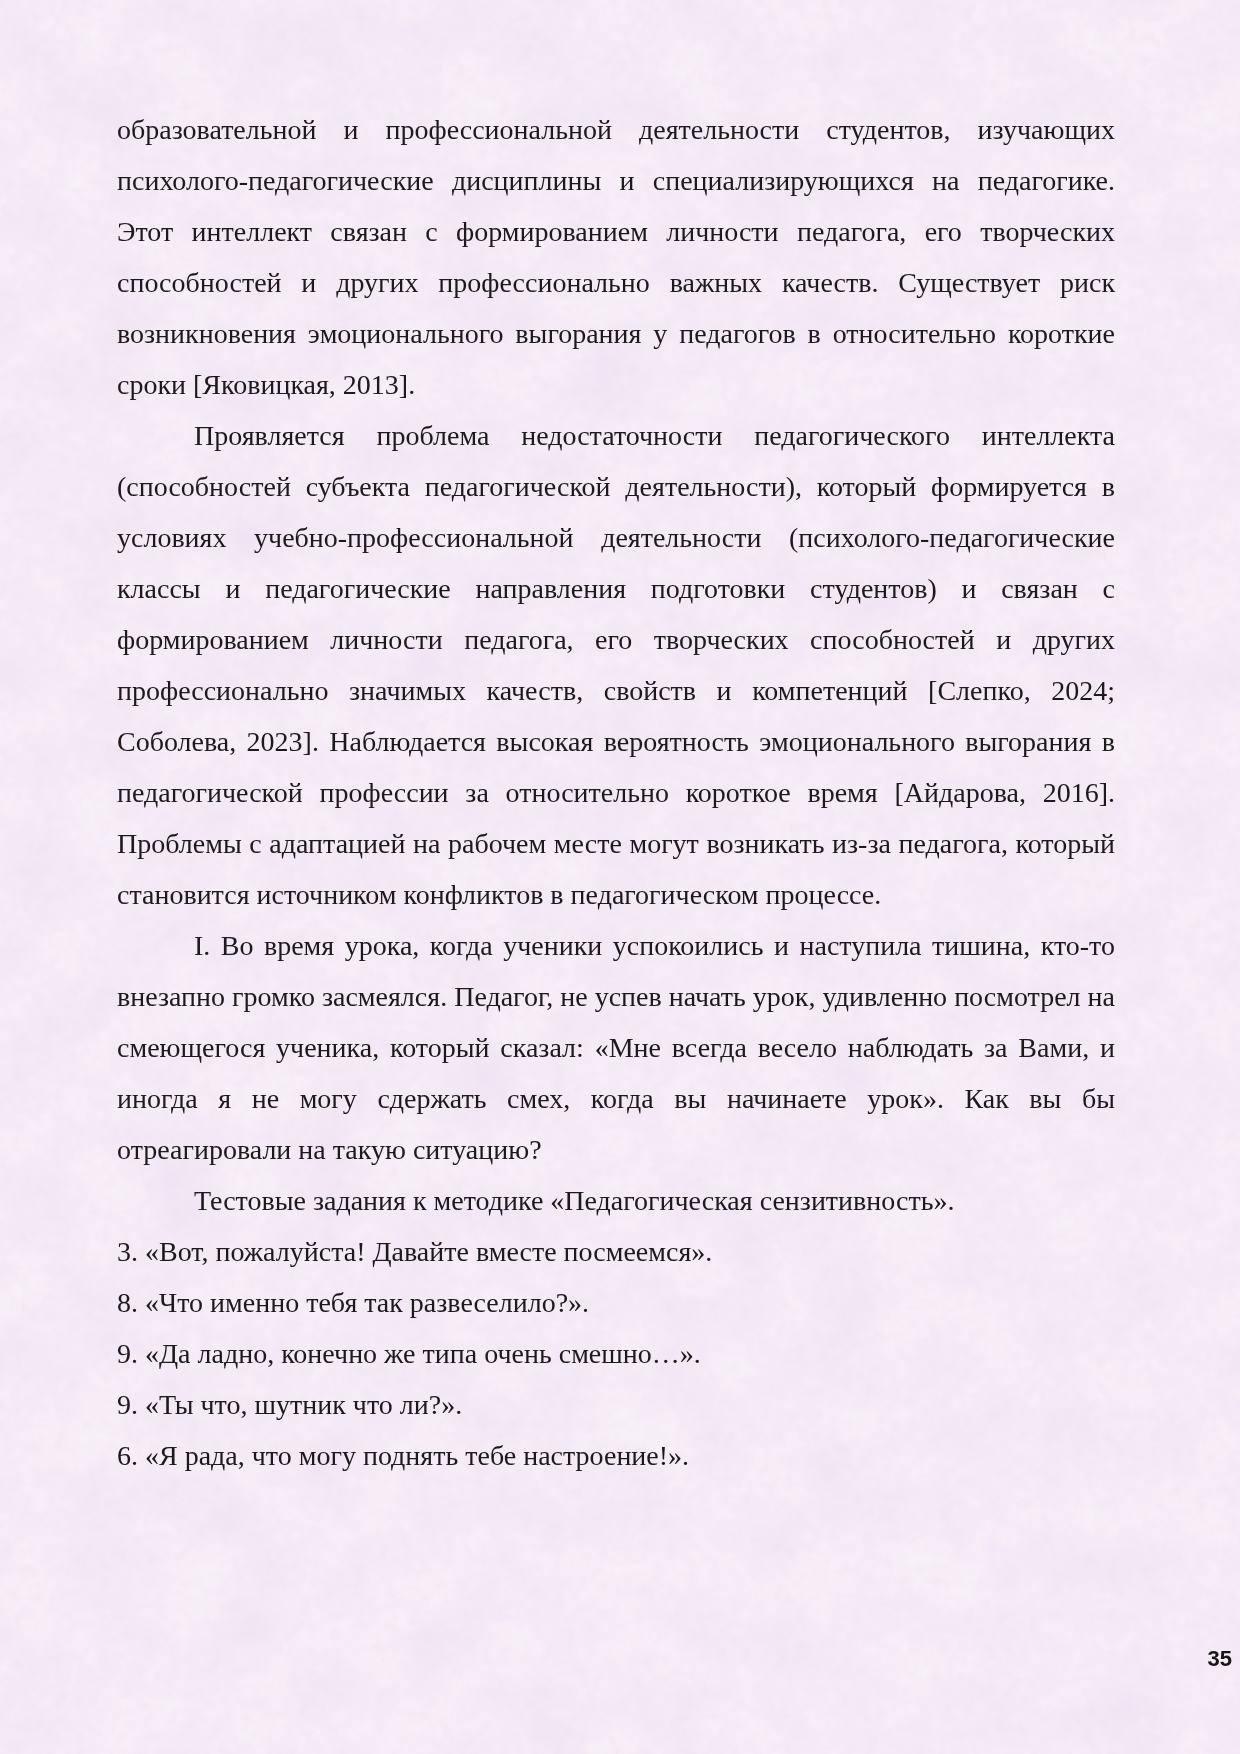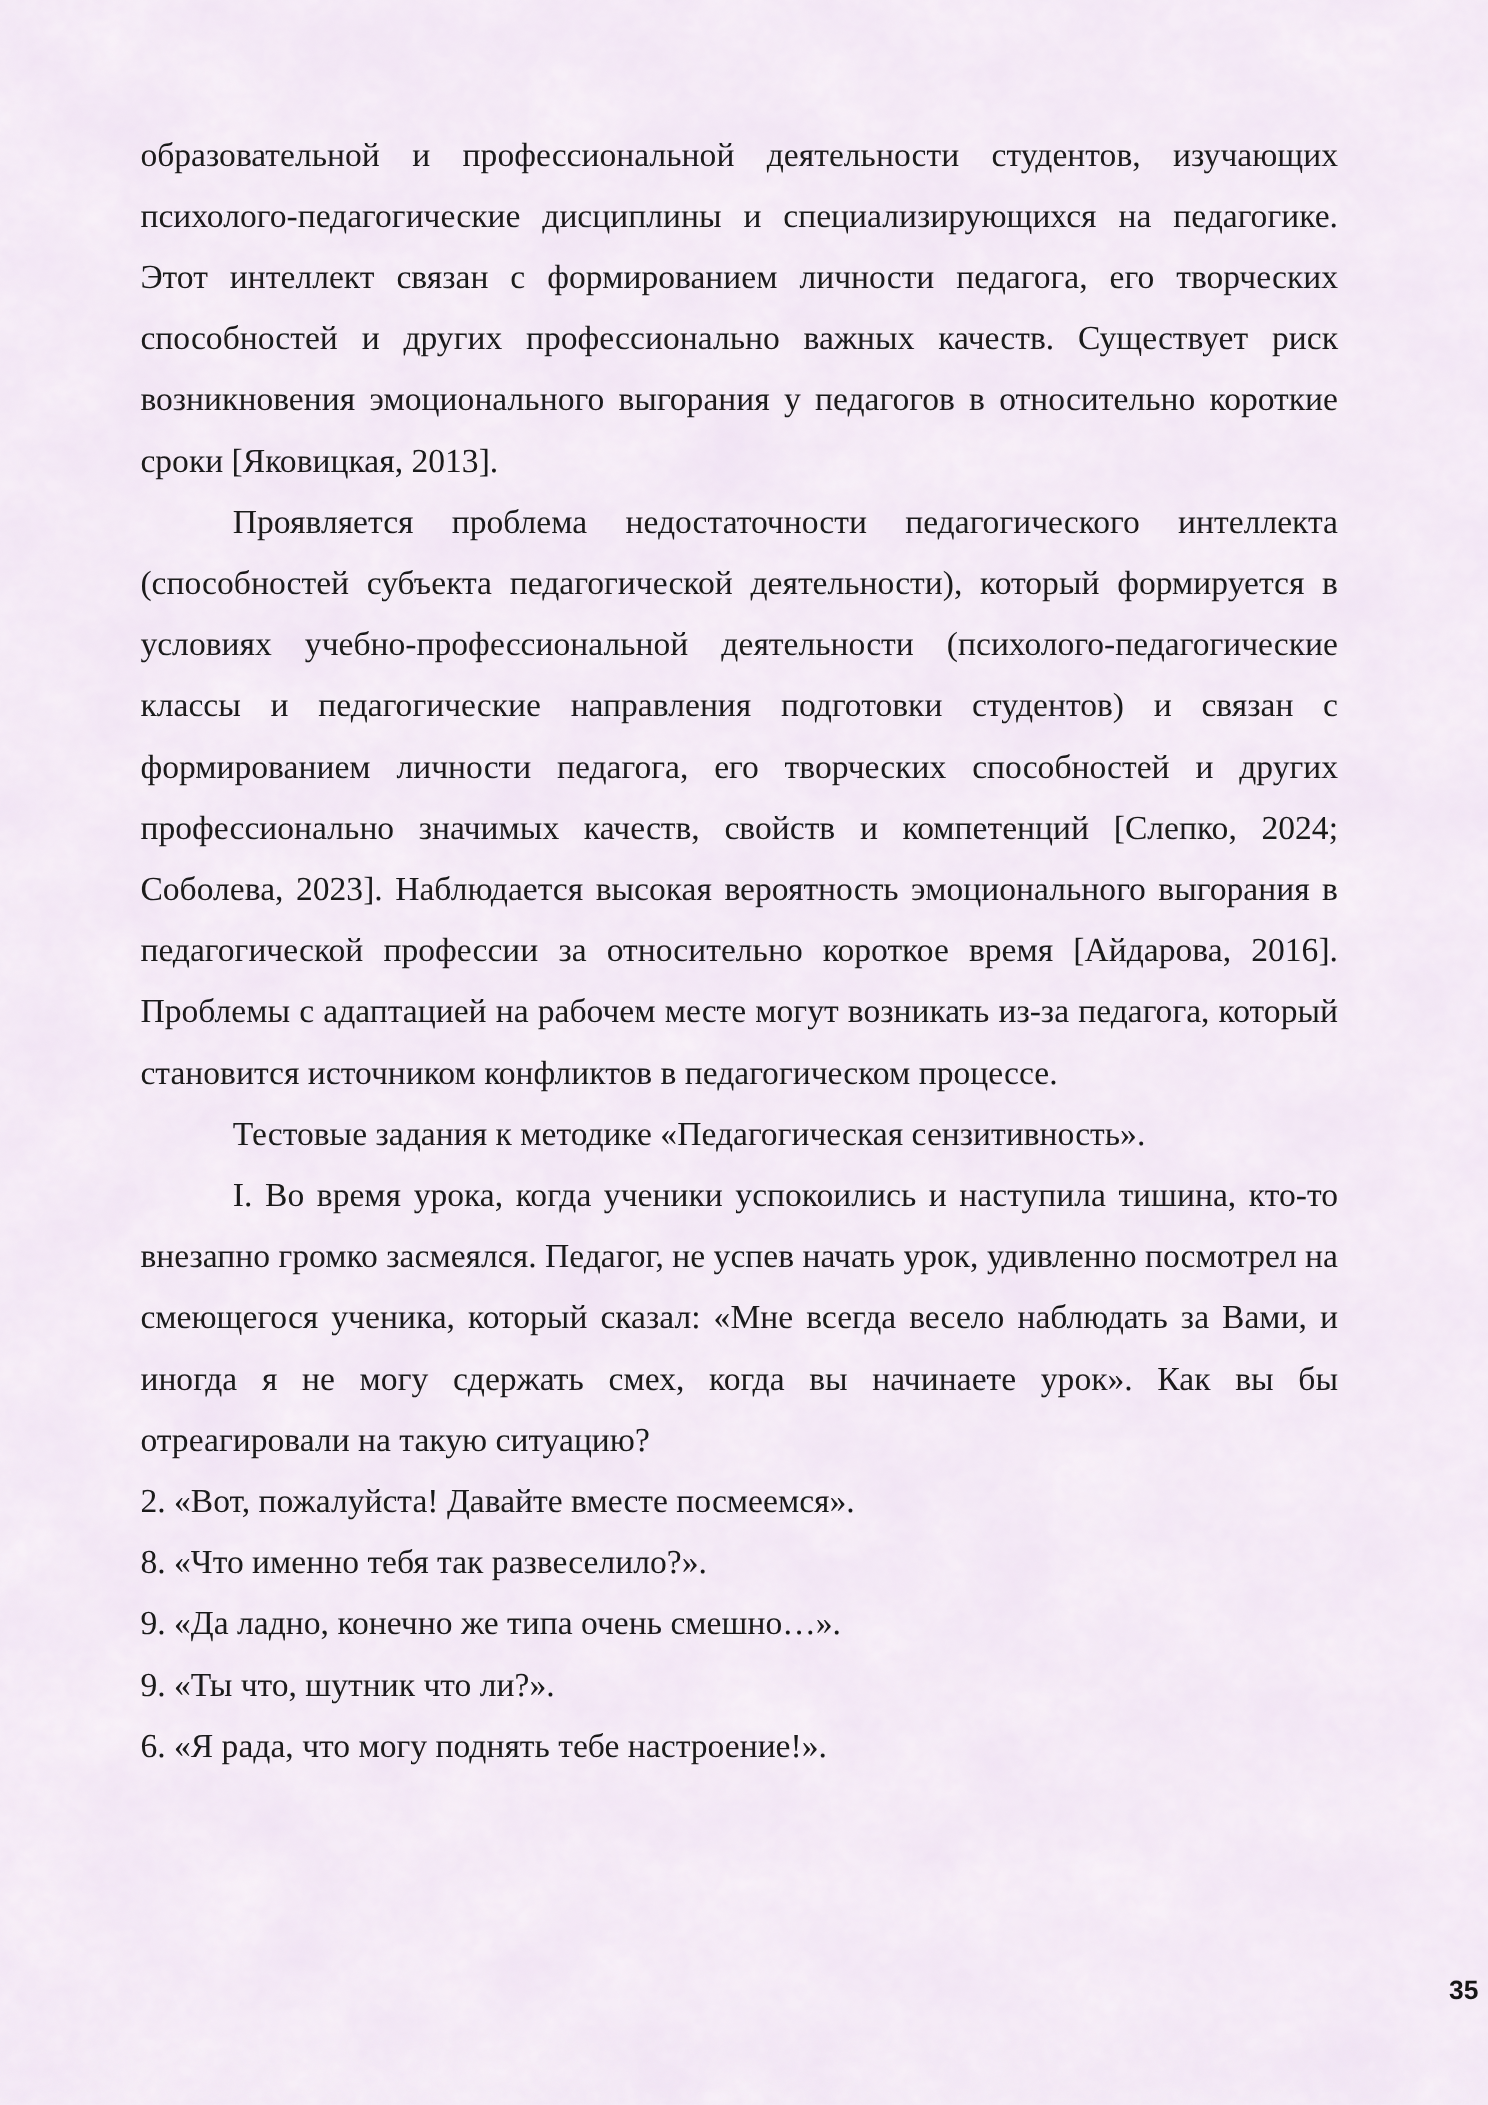--- a/index.html
+++ b/index.html
@@ -86,25 +86,25 @@
       </filter>
     </defs>
     <rect width="1240" height="1754" fill="#f8f1f8"></rect>
     <rect width="1240" height="1754" filter="url(#paperNoise)"></rect>
     <rect width="1240" height="1754" filter="url(#paperSpeckle)" opacity="0.55"></rect>
   </svg>
 
   <main class="content">
     <p class="para justify">образовательной и профессиональной деятельности студентов, изучающих психолого-педагогические дисциплины и специализирующихся на педагогике. Этот интеллект связан с формированием личности педагога, его творческих способностей и других профессионально важных качеств. Существует риск возникновения эмоционального выгорания у педагогов в относительно короткие сроки [Яковицкая, 2013].</p>
     <p class="para justify indent">Проявляется проблема недостаточности педагогического интеллекта (способностей субъекта педагогической деятельности), который формируется в условиях учебно-профессиональной деятельности (психолого-педагогические классы и педагогические направления подготовки студентов) и связан с формированием личности педагога, его творческих способностей и других профессионально значимых качеств, свойств и компетенций [Слепко, 2024; Соболева, 2023]. Наблюдается высокая вероятность эмоционального выгорания в педагогической профессии за относительно короткое время [Айдарова, 2016]. Проблемы с адаптацией на рабочем месте могут возникать из-за педагога, который становится источником конфликтов в педагогическом процессе.</p>
+    <p class="para justify indent">I. Во время урока, когда ученики успокоились и наступила тишина, кто-то внезапно громко засмеялся. Педагог, не успев начать урок, удивленно посмотрел на смеющегося ученика, который сказал: «Мне всегда весело наблюдать за Вами, и иногда я не могу сдержать смех, когда вы начинаете урок». Как вы бы отреагировали на такую ситуацию?</p>
     <p class="para indent">Тестовые задания к методике «Педагогическая сензитивность».</p>
-    <p class="para justify indent">I. Во время урока, когда ученики успокоились и наступила тишина, кто-то внезапно громко засмеялся. Педагог, не успев начать урок, удивленно посмотрел на смеющегося ученика, который сказал: «Мне всегда весело наблюдать за Вами, и иногда я не могу сдержать смех, когда вы начинаете урок». Как вы бы отреагировали на такую ситуацию?</p>
 
     <div class="answers">
-      <p>2. «Вот, пожалуйста! Давайте вместе посмеемся».</p>
+      <p>3. «Вот, пожалуйста! Давайте вместе посмеемся».</p>
       <p>8. «Что именно тебя так развеселило?».</p>
       <p>9. «Да ладно, конечно же типа очень смешно…».</p>
       <p>9. «Ты что, шутник что ли?».</p>
       <p>6. «Я рада, что могу поднять тебе настроение!».</p>
     </div>
   </main>
 
   <div class="page-number">35</div>
 
 </div>

